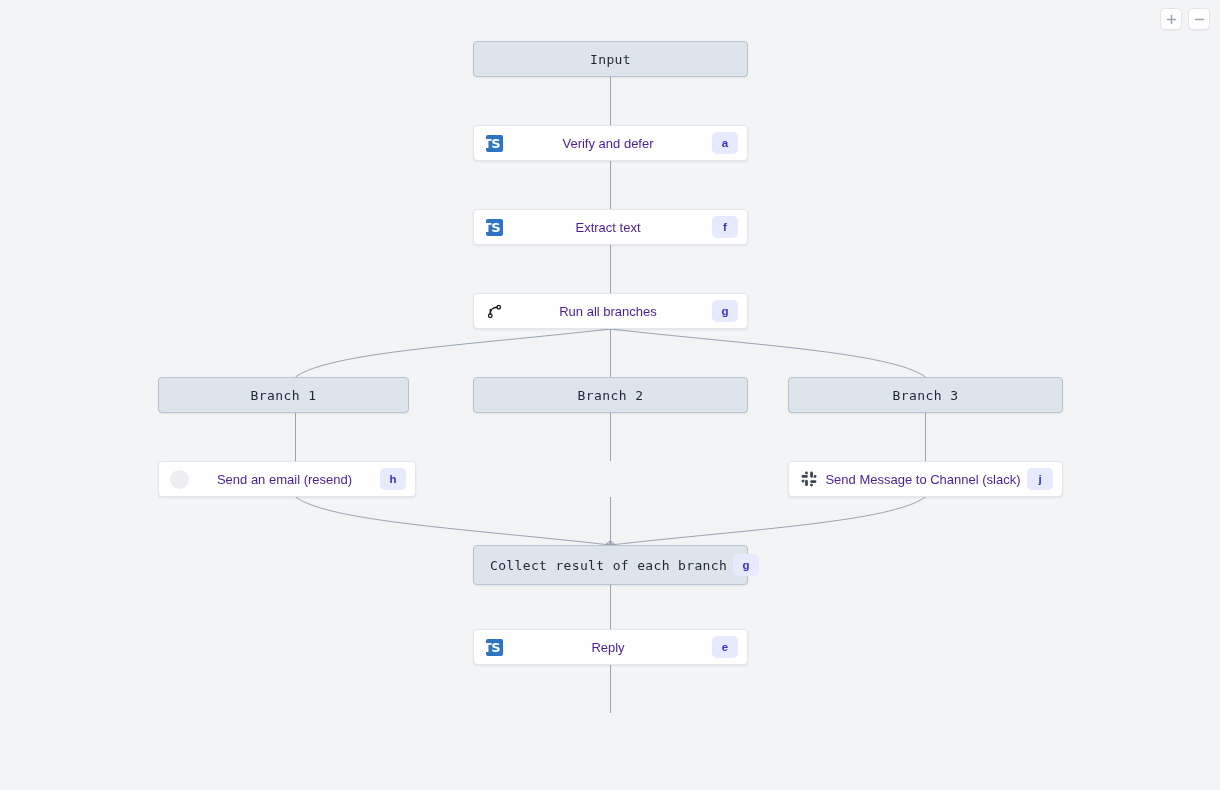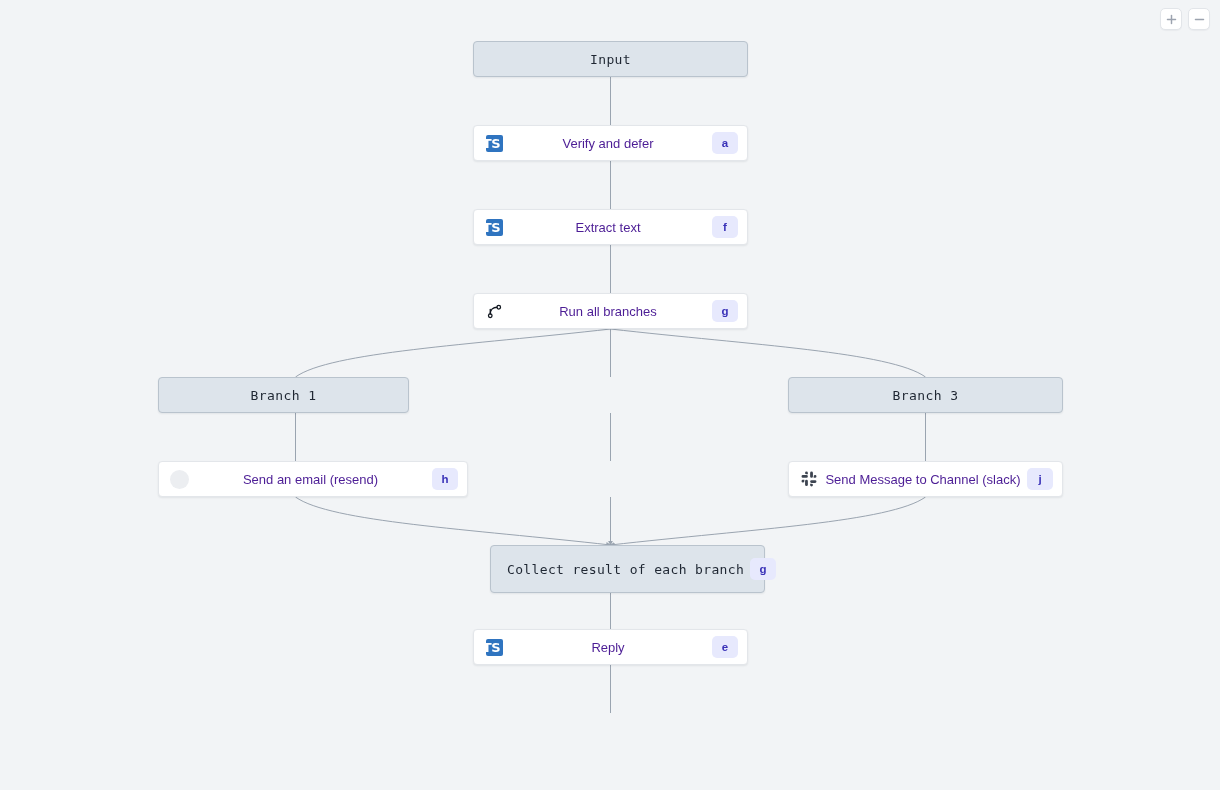--- a/index.html
+++ b/index.html
@@ -240,26 +240,29 @@
       </svg>
     </span>
     <span class="step-label">Run all branches</span>
     <span class="badge">g</span>
   </div>
 
   <div class="node node-term" style="left:158px; top:377px; width:251px; height:36px;">
     <span class="node-term-label">Branch 1</span>
   </div>
 
+  <div class="node node-term" style="left:473px; top:377px; width:275px; height:36px;">
+    <span class="node-term-label">Branch 2</span>
+  </div>
 
   <div class="node node-term" style="left:788px; top:377px; width:275px; height:36px;">
     <span class="node-term-label">Branch 3</span>
   </div>
 
-  <div class="node node-step" style="left:158px; top:461px; width:310px; height:36px;">
+  <div class="node node-step" style="left:158px; top:461px; width:258px; height:36px;">
     <span class="step-icon">
       <span class="blank-icon"></span>
     </span>
     <span class="step-label">Send an email (resend)</span>
     <span class="badge">h</span>
   </div>
 
 
   <div class="node node-step" style="left:788px; top:461px; width:275px; height:36px;">
     <span class="step-icon">
@@ -267,21 +270,21 @@
         <path d="M5.0 15.2a2.1 2.1 0 1 1-2.1-2.1h2.1v2.1zM6.1 15.2a2.1 2.1 0 0 1 4.2 0v5.3a2.1 2.1 0 0 1-4.2 0v-5.3z"></path>
         <path d="M8.2 5.0a2.1 2.1 0 1 1 2.1-2.1v2.1H8.2zM8.2 6.1a2.1 2.1 0 0 1 0 4.2H2.9a2.1 2.1 0 0 1 0-4.2h5.3z"></path>
         <path d="M19.0 8.2a2.1 2.1 0 1 1 2.1 2.1h-2.1V8.2zM17.9 8.2a2.1 2.1 0 0 1-4.2 0V2.9a2.1 2.1 0 0 1 4.2 0v5.3z"></path>
         <path d="M15.8 19.0a2.1 2.1 0 1 1-2.1 2.1v-2.1h2.1zM15.8 17.9a2.1 2.1 0 0 1 0-4.2h5.3a2.1 2.1 0 0 1 0 4.2h-5.3z"></path>
       </svg>
     </span>
     <span class="step-label">Send Message to Channel (slack)</span>
     <span class="badge">j</span>
   </div>
 
-  <div class="node node-collect" style="left:490px; top:545px; width:275px; height:48px;">
+  <div class="node node-collect" style="left:473px; top:545px; width:275px; height:40px;">
     <span class="step-label">Collect result of each branch</span>
     <span class="badge">g</span>
   </div>
 
   <div class="node node-step" style="left:473px; top:629px; width:275px; height:36px;">
     <span class="step-icon">
       <span class="ts-icon">TS</span>
     </span>
     <span class="step-label">Reply</span>
     <span class="badge">e</span>

